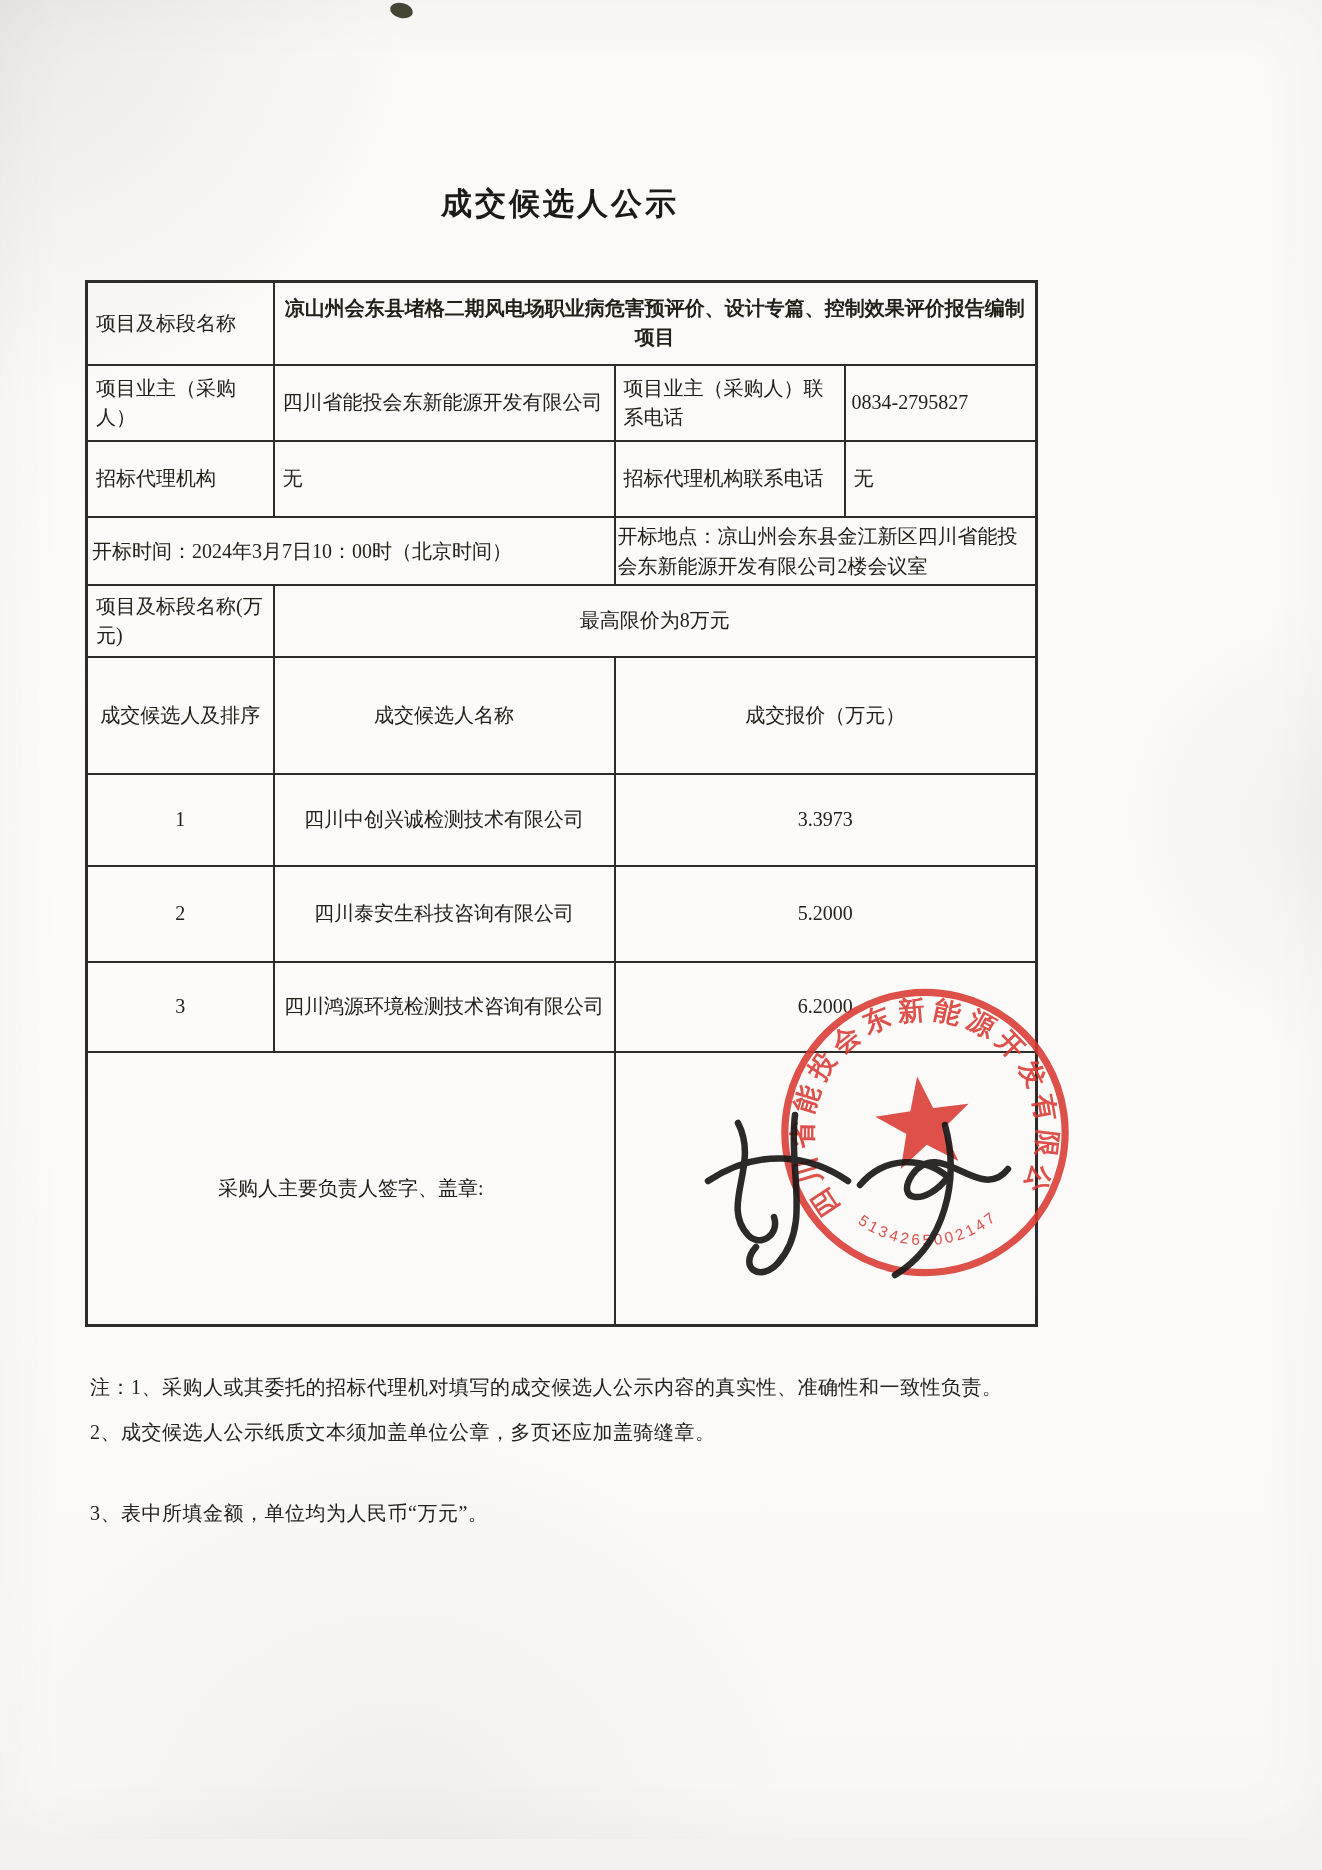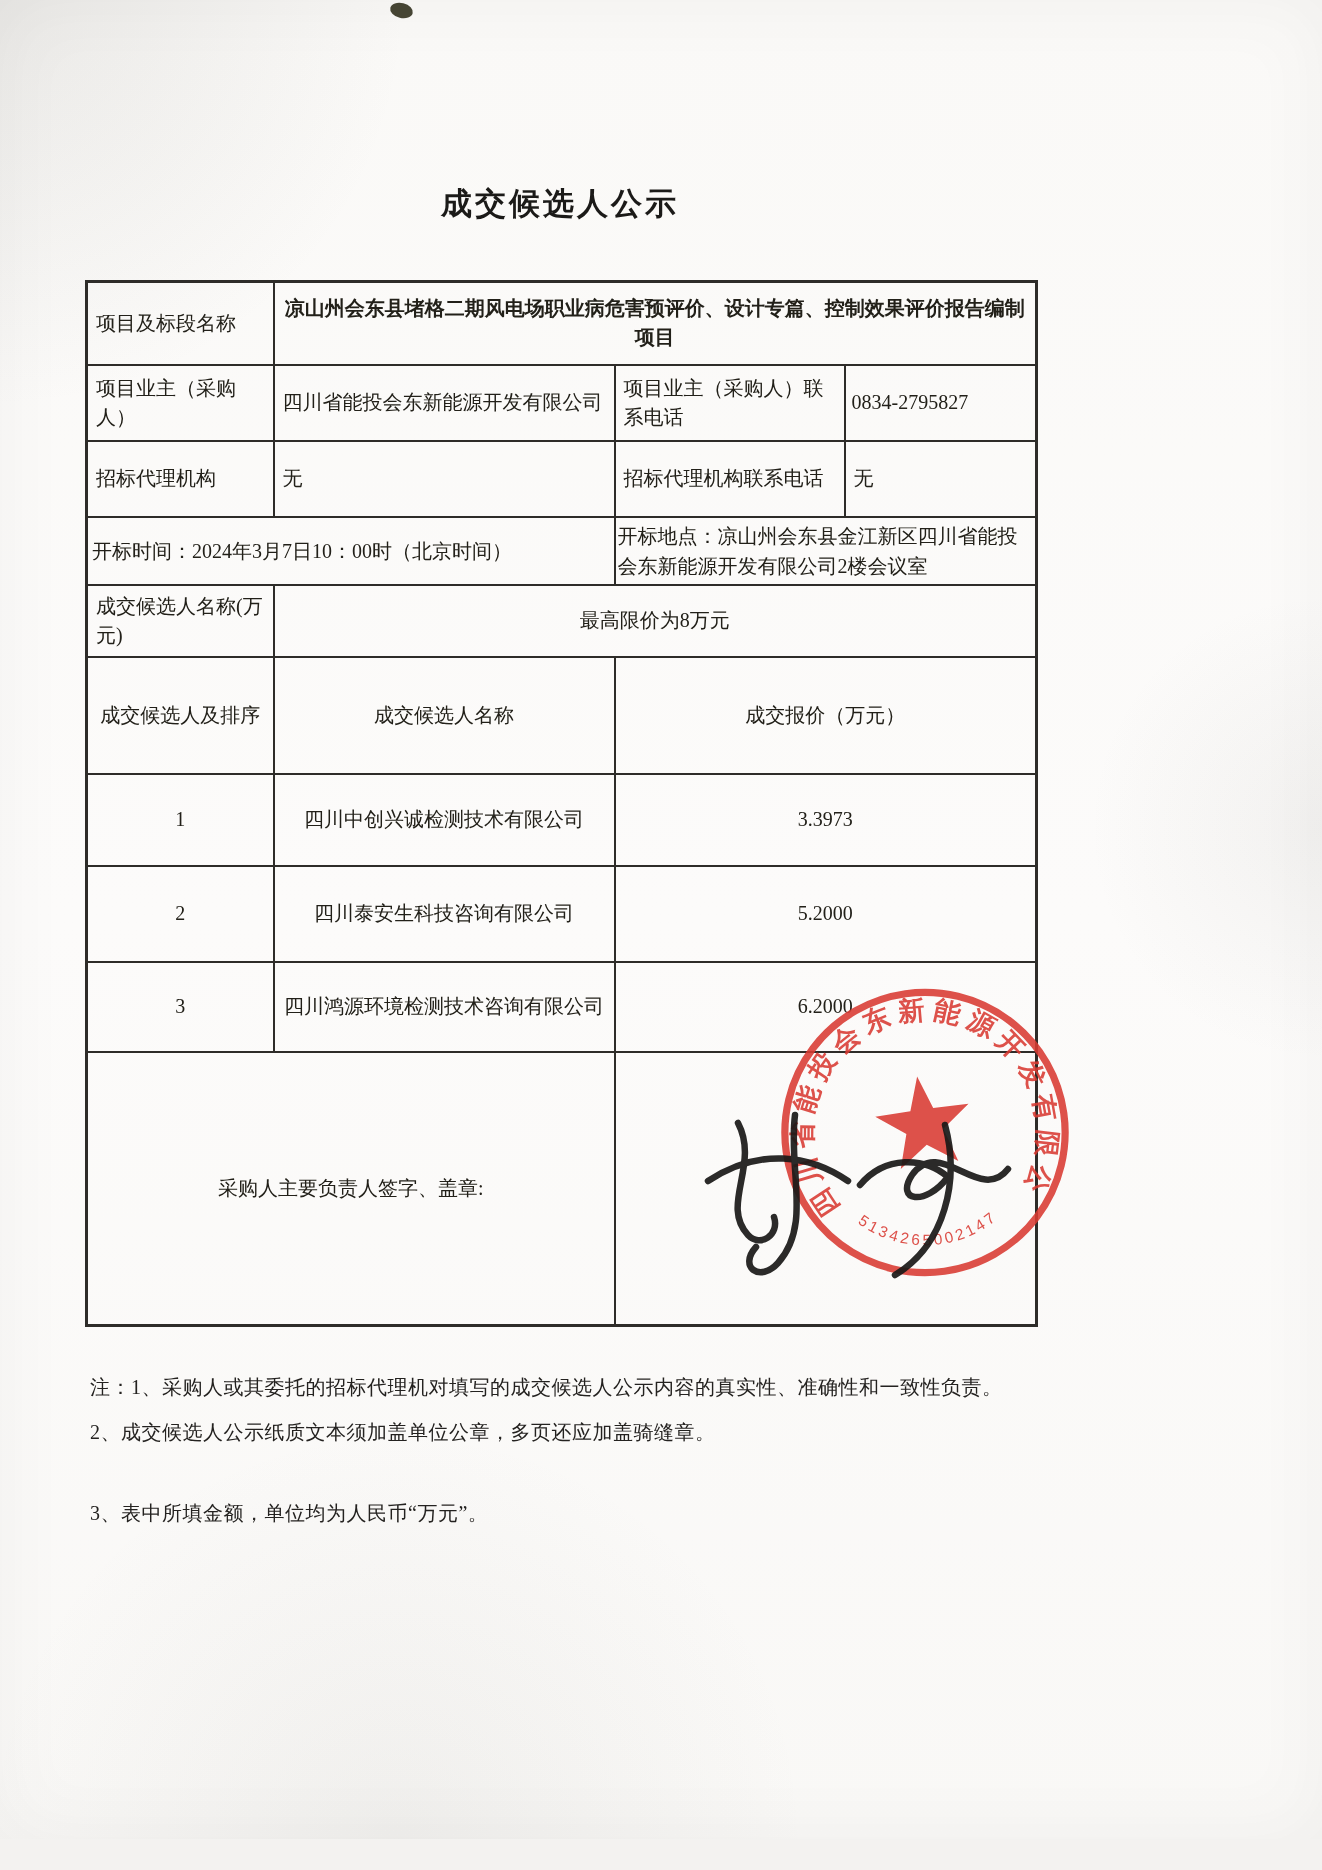--- a/index.html
+++ b/index.html
@@ -99,21 +99,21 @@
       <td class="lbl">招标代理机构</td>
       <td class="val-left">无</td>
       <td class="lbl">招标代理机构联系电话</td>
       <td class="val-left" style="padding-left:8px">无</td>
     </tr>
     <tr class="r4">
       <td class="val-left" colspan="2" style="padding-left:4px">开标时间：2024年3月7日10：00时（北京时间）</td>
       <td class="val-left" colspan="2" style="padding-left:2px">开标地点：凉山州会东县金江新区四川省能投会东新能源开发有限公司2楼会议室</td>
     </tr>
     <tr class="r5">
-      <td class="lbl">成交候选人名称(万元)</td>
+      <td class="lbl">项目及标段名称(万元)</td>
       <td class="c" colspan="3">最高限价为8万元</td>
     </tr>
     <tr class="r6">
       <td class="c">成交候选人及排序</td>
       <td class="c">成交候选人名称</td>
       <td class="c" colspan="2">成交报价（万元）</td>
     </tr>
     <tr class="r7">
       <td class="c">1</td>
       <td class="c">四川中创兴诚检测技术有限公司</td>

